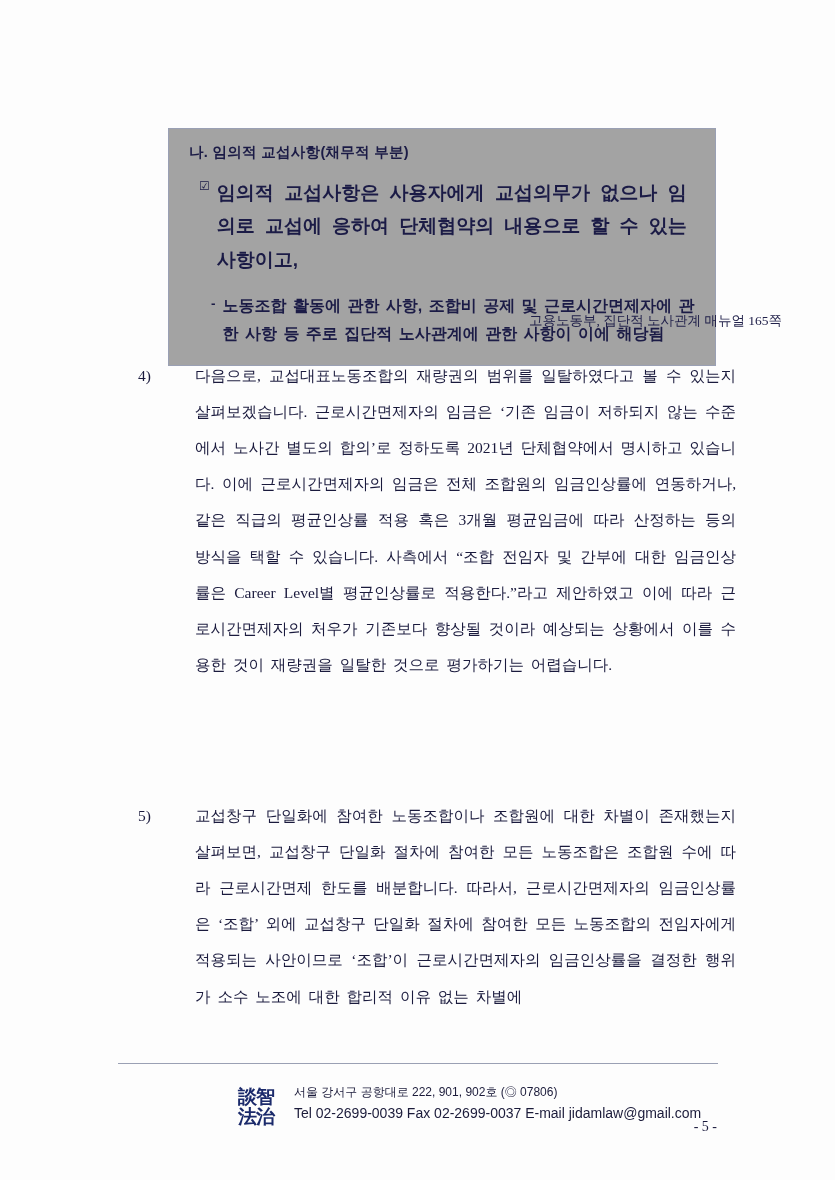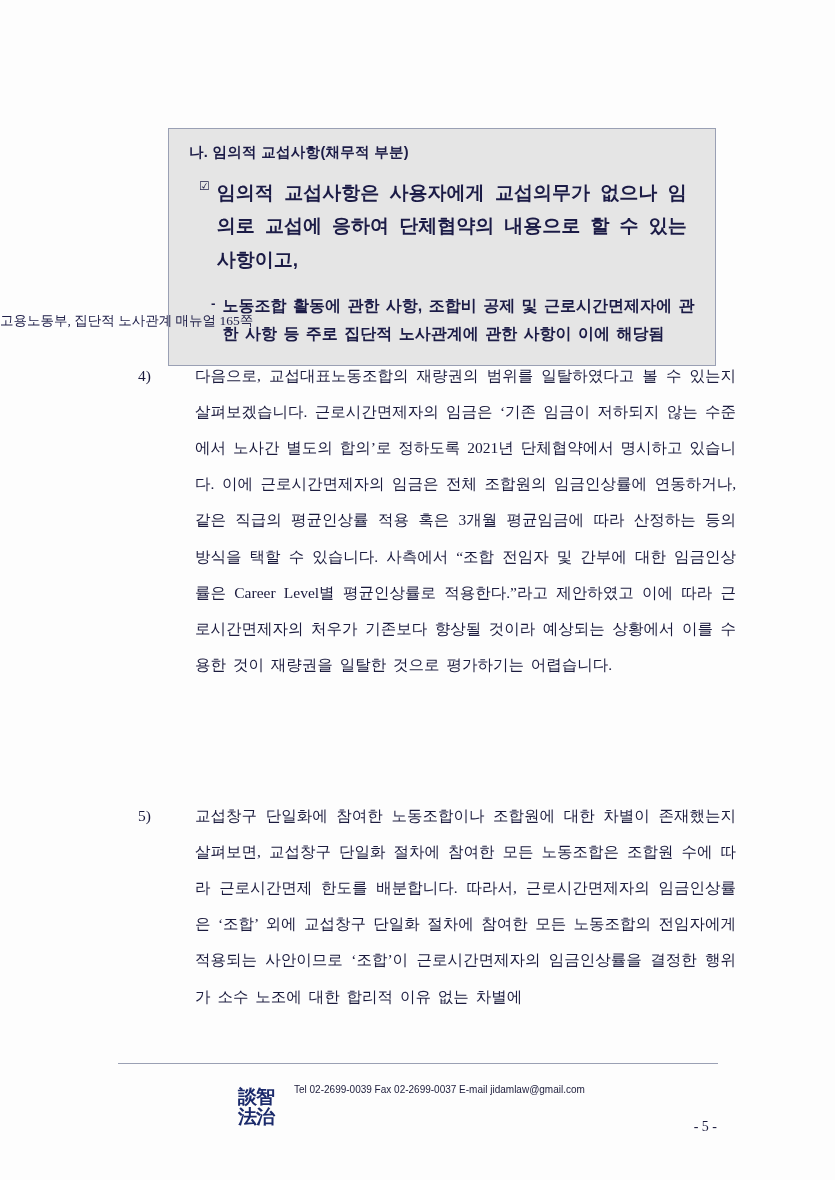--- a/index.html
+++ b/index.html
@@ -22,21 +22,21 @@
     background: #fdfdfd;
   }
 
   
   .quote-box {
     position: absolute;
     left: 168px;
     top: 128px;
     width: 548px;
     border: 1px solid #9aa0b4;
-    background: #e5e5e5;
+    background: #a3a3a3;
     box-sizing: border-box;
     padding: 12px 14px 14px 14px;
   }
   .quote-title {
     font-family: "Liberation Sans", sans-serif;
     font-weight: bold;
     font-size: 14.5px;
     color: #1b1b46;
     letter-spacing: 0.3px;
     margin: 2px 0 14px 6px;
@@ -86,21 +86,21 @@
     text-align: justify;
     width: 472px;
     word-spacing: 2px;
   }
 
   .source-caption {
     position: absolute;
     left: 0;
     top: 312px;
     width: 782px;
-    text-align: left;
+    text-align: right;
     font-family: "Liberation Serif", serif;
     font-size: 13.5px;
     color: #20204a;
   }
 
   
   .para {
     position: absolute;
     display: flex;
     align-items: flex-start;
@@ -180,21 +180,21 @@
   }
   .footer-line1 .sep { font-weight: normal; color: #3a3a5c; margin: 0 4px; }
   .footer-line2 {
     font-family: "Liberation Sans", sans-serif;
     font-size: 12px;
     color: #1b1b3a;
     margin-top: 4px;
   }
   .footer-line3 {
     font-family: "Liberation Sans", sans-serif;
-    font-size: 10px;
+    font-size: 14px;
     color: #1b1b3a;
     margin-top: 4px;
   }
   .page-number {
     position: absolute;
     right: 118px;
     top: 1119px;
     font-family: "Liberation Serif", serif;
     font-size: 14px;
     color: #1a1a3d;
@@ -231,19 +231,20 @@
     <span class="para-body">교섭창구 단일화에 참여한 노동조합이나 조합원에 대한 차별이 존재했는지 살펴보면, 교섭창구 단일화 절차에 참여한 모든 노동조합은 조합원 수에 따라 근로시간면제 한도를 배분합니다. 따라서, 근로시간면제자의 임금인상률은 ‘조합’ 외에 교섭창구 단일화 절차에 참여한 모든 노동조합의 전임자에게 적용되는 사안이므로 ‘조합’이 근로시간면제자의 임금인상률을 결정한 행위가 소수 노조에 대한 합리적 이유 없는 차별에</span>
   </div>
 
   <div class="footer-rule"></div>
 
   <div class="footer">
     <div class="footer-logo">
       <div class="seal">談智<br>法治</div>
     </div>
     <div class="footer-text">
+      <div class="footer-line2">서울 강서구 공항대로 222, 901, 902호 (◎ 07806)</div>
       <div class="footer-line3">Tel 02-2699-0039 Fax 02-2699-0037 E-mail jidamlaw@gmail.com</div>
     </div>
   </div>
 
   <div class="page-number">- 5 -</div>
 
 </div>
 
 </body></html>

